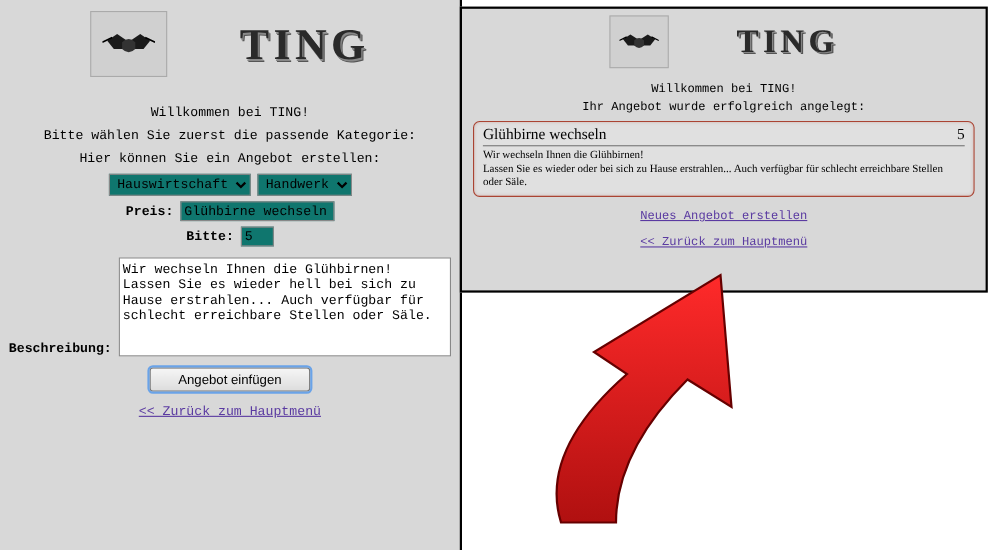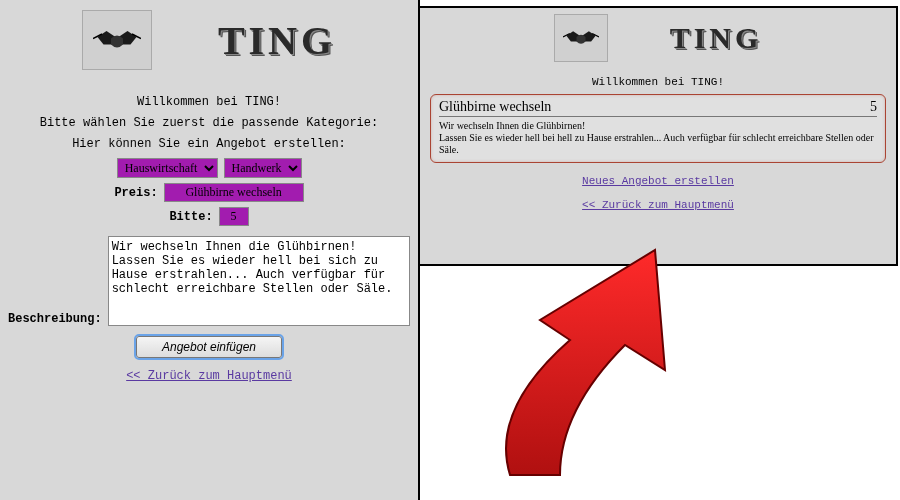--- a/index.html
+++ b/index.html
@@ -56,26 +56,25 @@
   .line { margin: 7px 0; font-weight: normal; }
   .form-row {
     display: flex;
     align-items: center;
     justify-content: center;
     gap: 6px;
     margin: 5px 0;
   }
   .label { font-weight: bold; }
   select, input[type=text] {
-    font-family: Liberation Serif, serif;
-    font-size: 12px;
-    background: #a21caf;
+    font-family: Liberation Mono, monospace;
+    font-size: 12px;
+    background: #0f766e;
     border: 1px solid #888;
     padding: 1px 3px;
-    text-align: center;
   }
   input.name-input { width: 140px; }
   input.price-input { width: 30px; }
   .desc-row {
     display: flex;
     align-items: flex-end;
     justify-content: center;
     gap: 6px;
     margin: 10px 0;
     padding: 0 8px;
@@ -93,21 +92,20 @@
   .btn {
     font-family: Arial, sans-serif;
     font-size: 12px;
     background: linear-gradient(#f5f5f5,#ddd);
     border: 1px solid #777;
     border-radius: 3px;
     padding: 3px 25px;
     cursor: pointer;
     outline: 2px solid #6aa3e8;
     outline-offset: 0;
-    font-style: italic;
   }
   .link {
     color: #5a3aa1;
     text-decoration: underline;
     cursor: pointer;
     display: inline-block;
     margin: 6px 4px;
   }
   
   .right-panel .brand { font-size: 30px; }
@@ -196,29 +194,30 @@
       <svg viewBox="0 0 64 48">
           <path fill="#1a1a1a" d="M6 20 L18 12 L30 20 L26 30 L14 30 Z"></path>
           <path fill="#1a1a1a" d="M58 20 L46 12 L34 20 L38 30 L50 30 Z"></path>
           <path fill="#333" d="M24 22 Q32 14 40 22 L40 30 Q32 38 24 30 Z"></path>
           <path stroke="#000" stroke-width="2" fill="none" d="M0 22 L12 16 M64 22 L52 16"></path>
         </svg>
     </div>
     <div class="brand">TING</div>
   </div>
   <div class="line">Willkommen bei TING!</div>
+  <div class="line">Ihr Angebot wurde erfolgreich angelegt:</div>
 
   <div class="card">
     <div class="card-header">
       <span>Glühbirne wechseln</span>
       <span>5</span>
     </div>
     <div class="card-body">
       <div>Wir wechseln Ihnen die Glühbirnen!</div>
-      <div>Lassen Sie es wieder hell bei hell zu Hause erstrahlen... Auch verfügbar für schlecht erreichbare Stellen oder Säle.</div>
+      <div>Lassen Sie es wieder oder bei sich zu Hause erstrahlen... Auch verfügbar für schlecht erreichbare Stellen oder Säle.</div>
     </div>
   </div>
 
   <a class="link">Neues Angebot erstellen</a><br>
   <a class="link">&lt;&lt; Zurück zum Hauptmenü</a>
 </div>
 
 <svg class="arrow" viewBox="0 0 280 240">
   <defs>
     <linearGradient id="rg" x1="0" y1="1" x2="0" y2="0">

